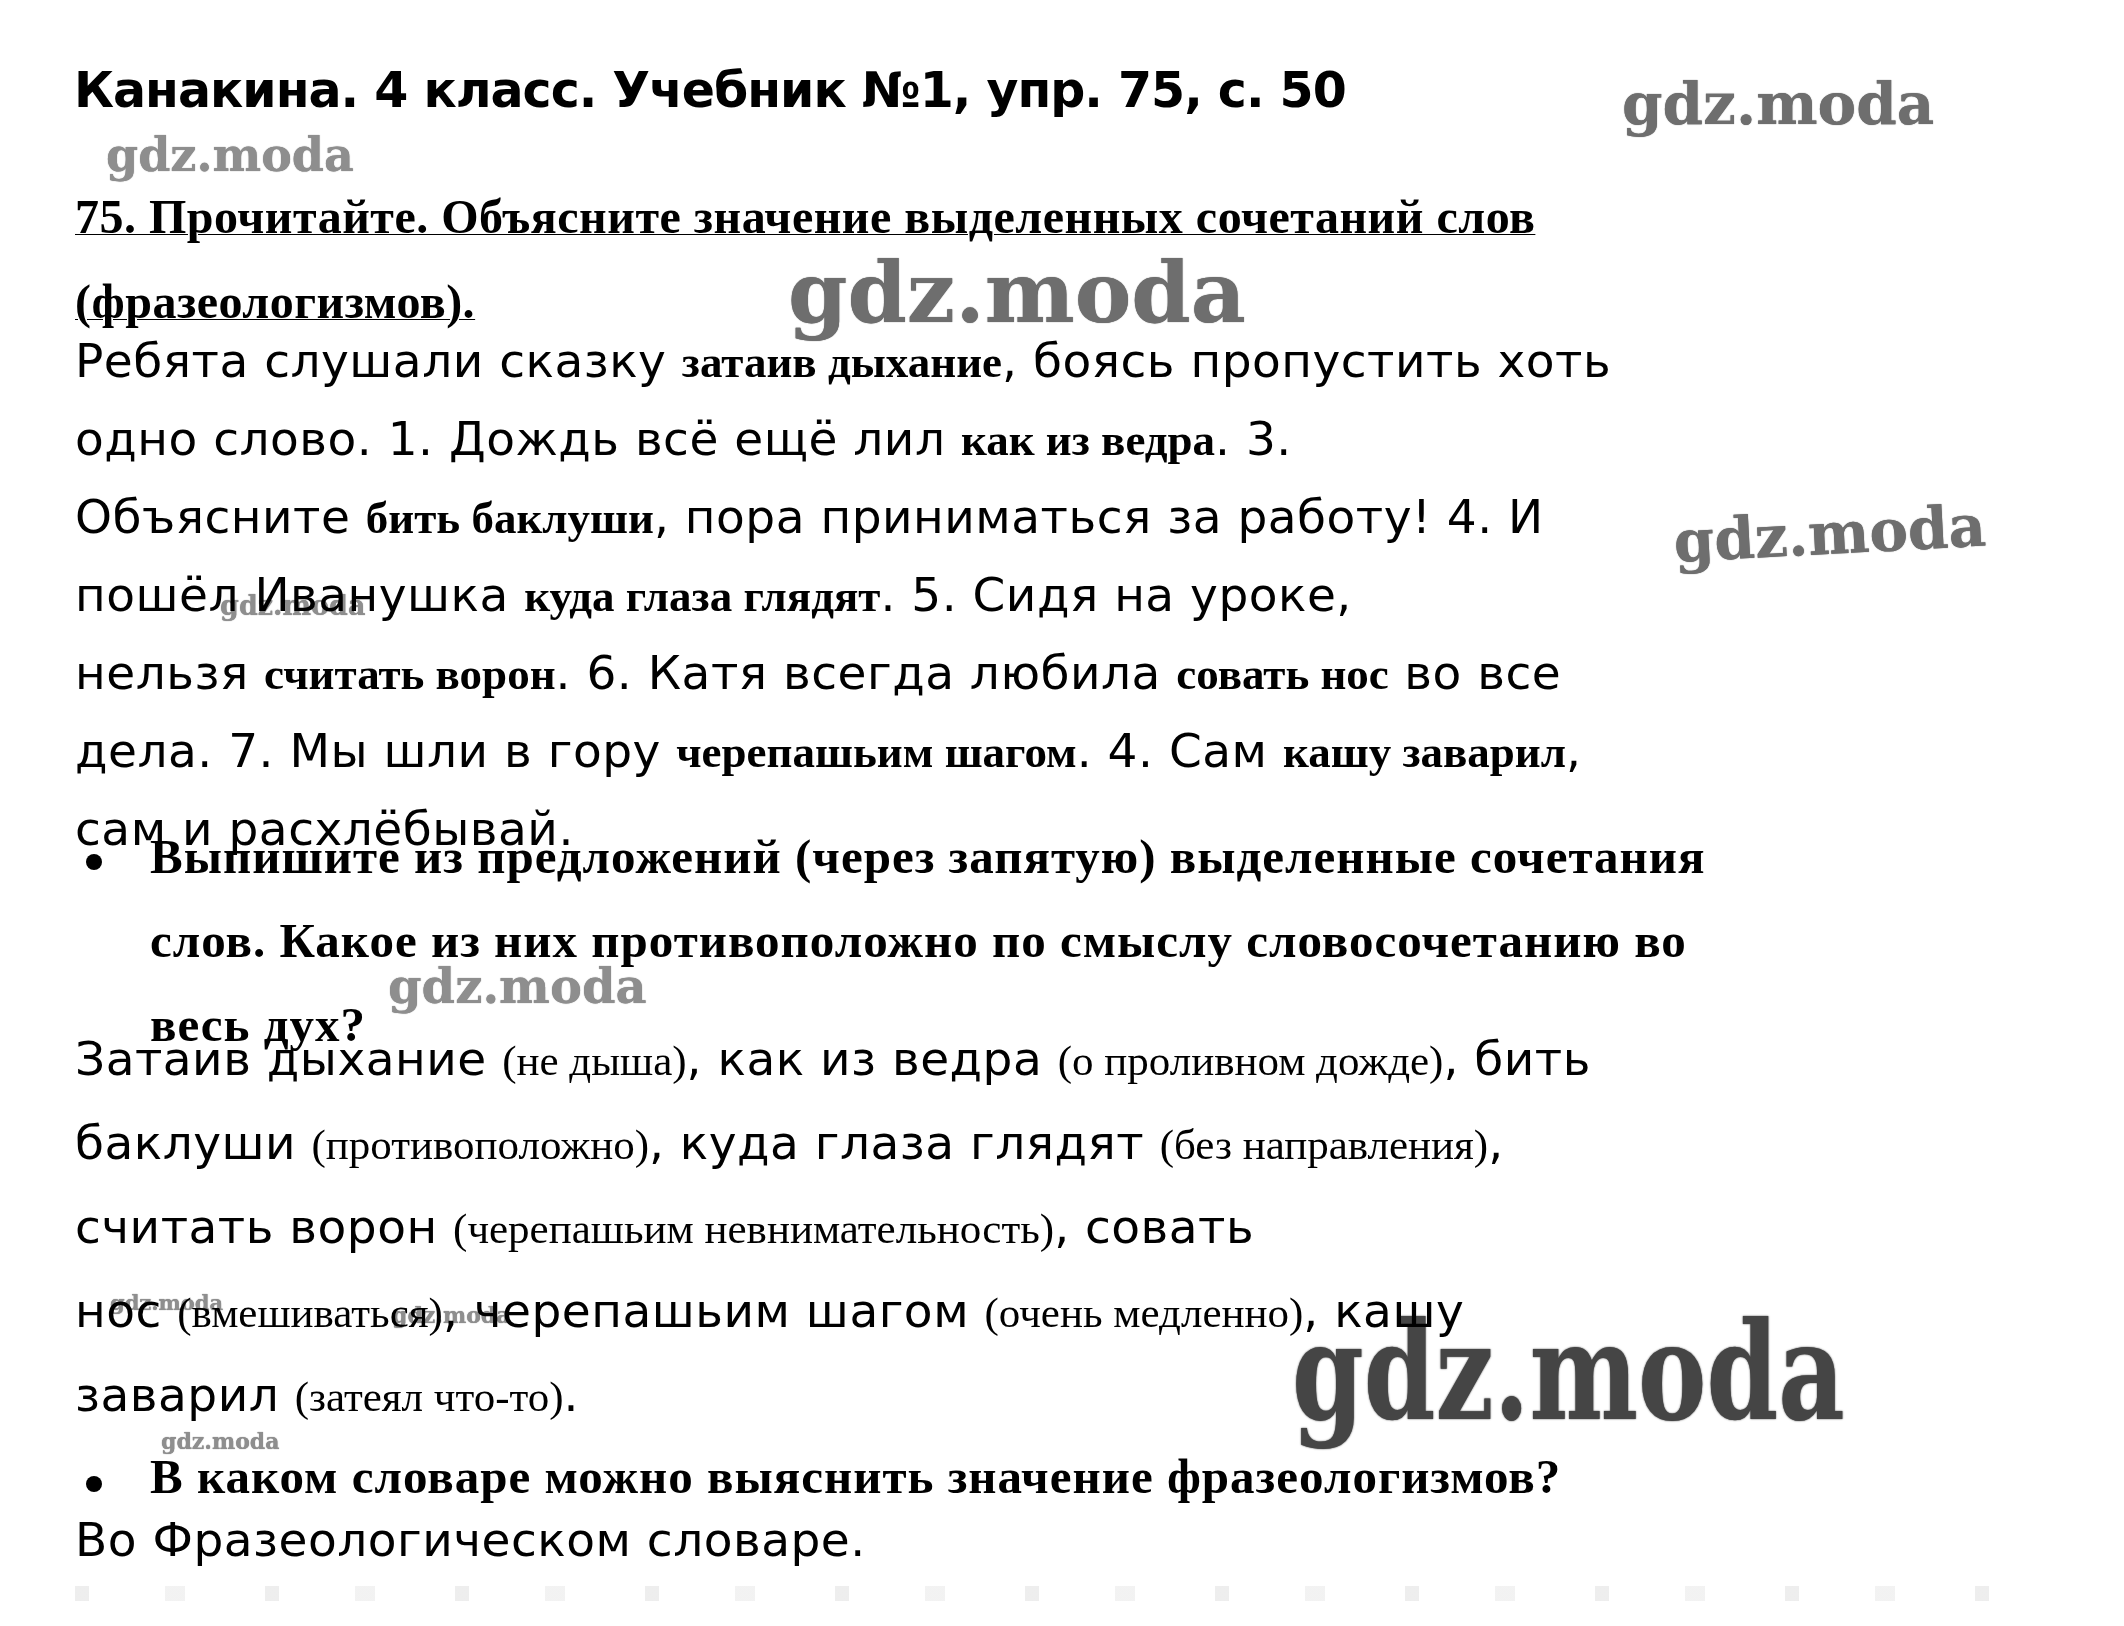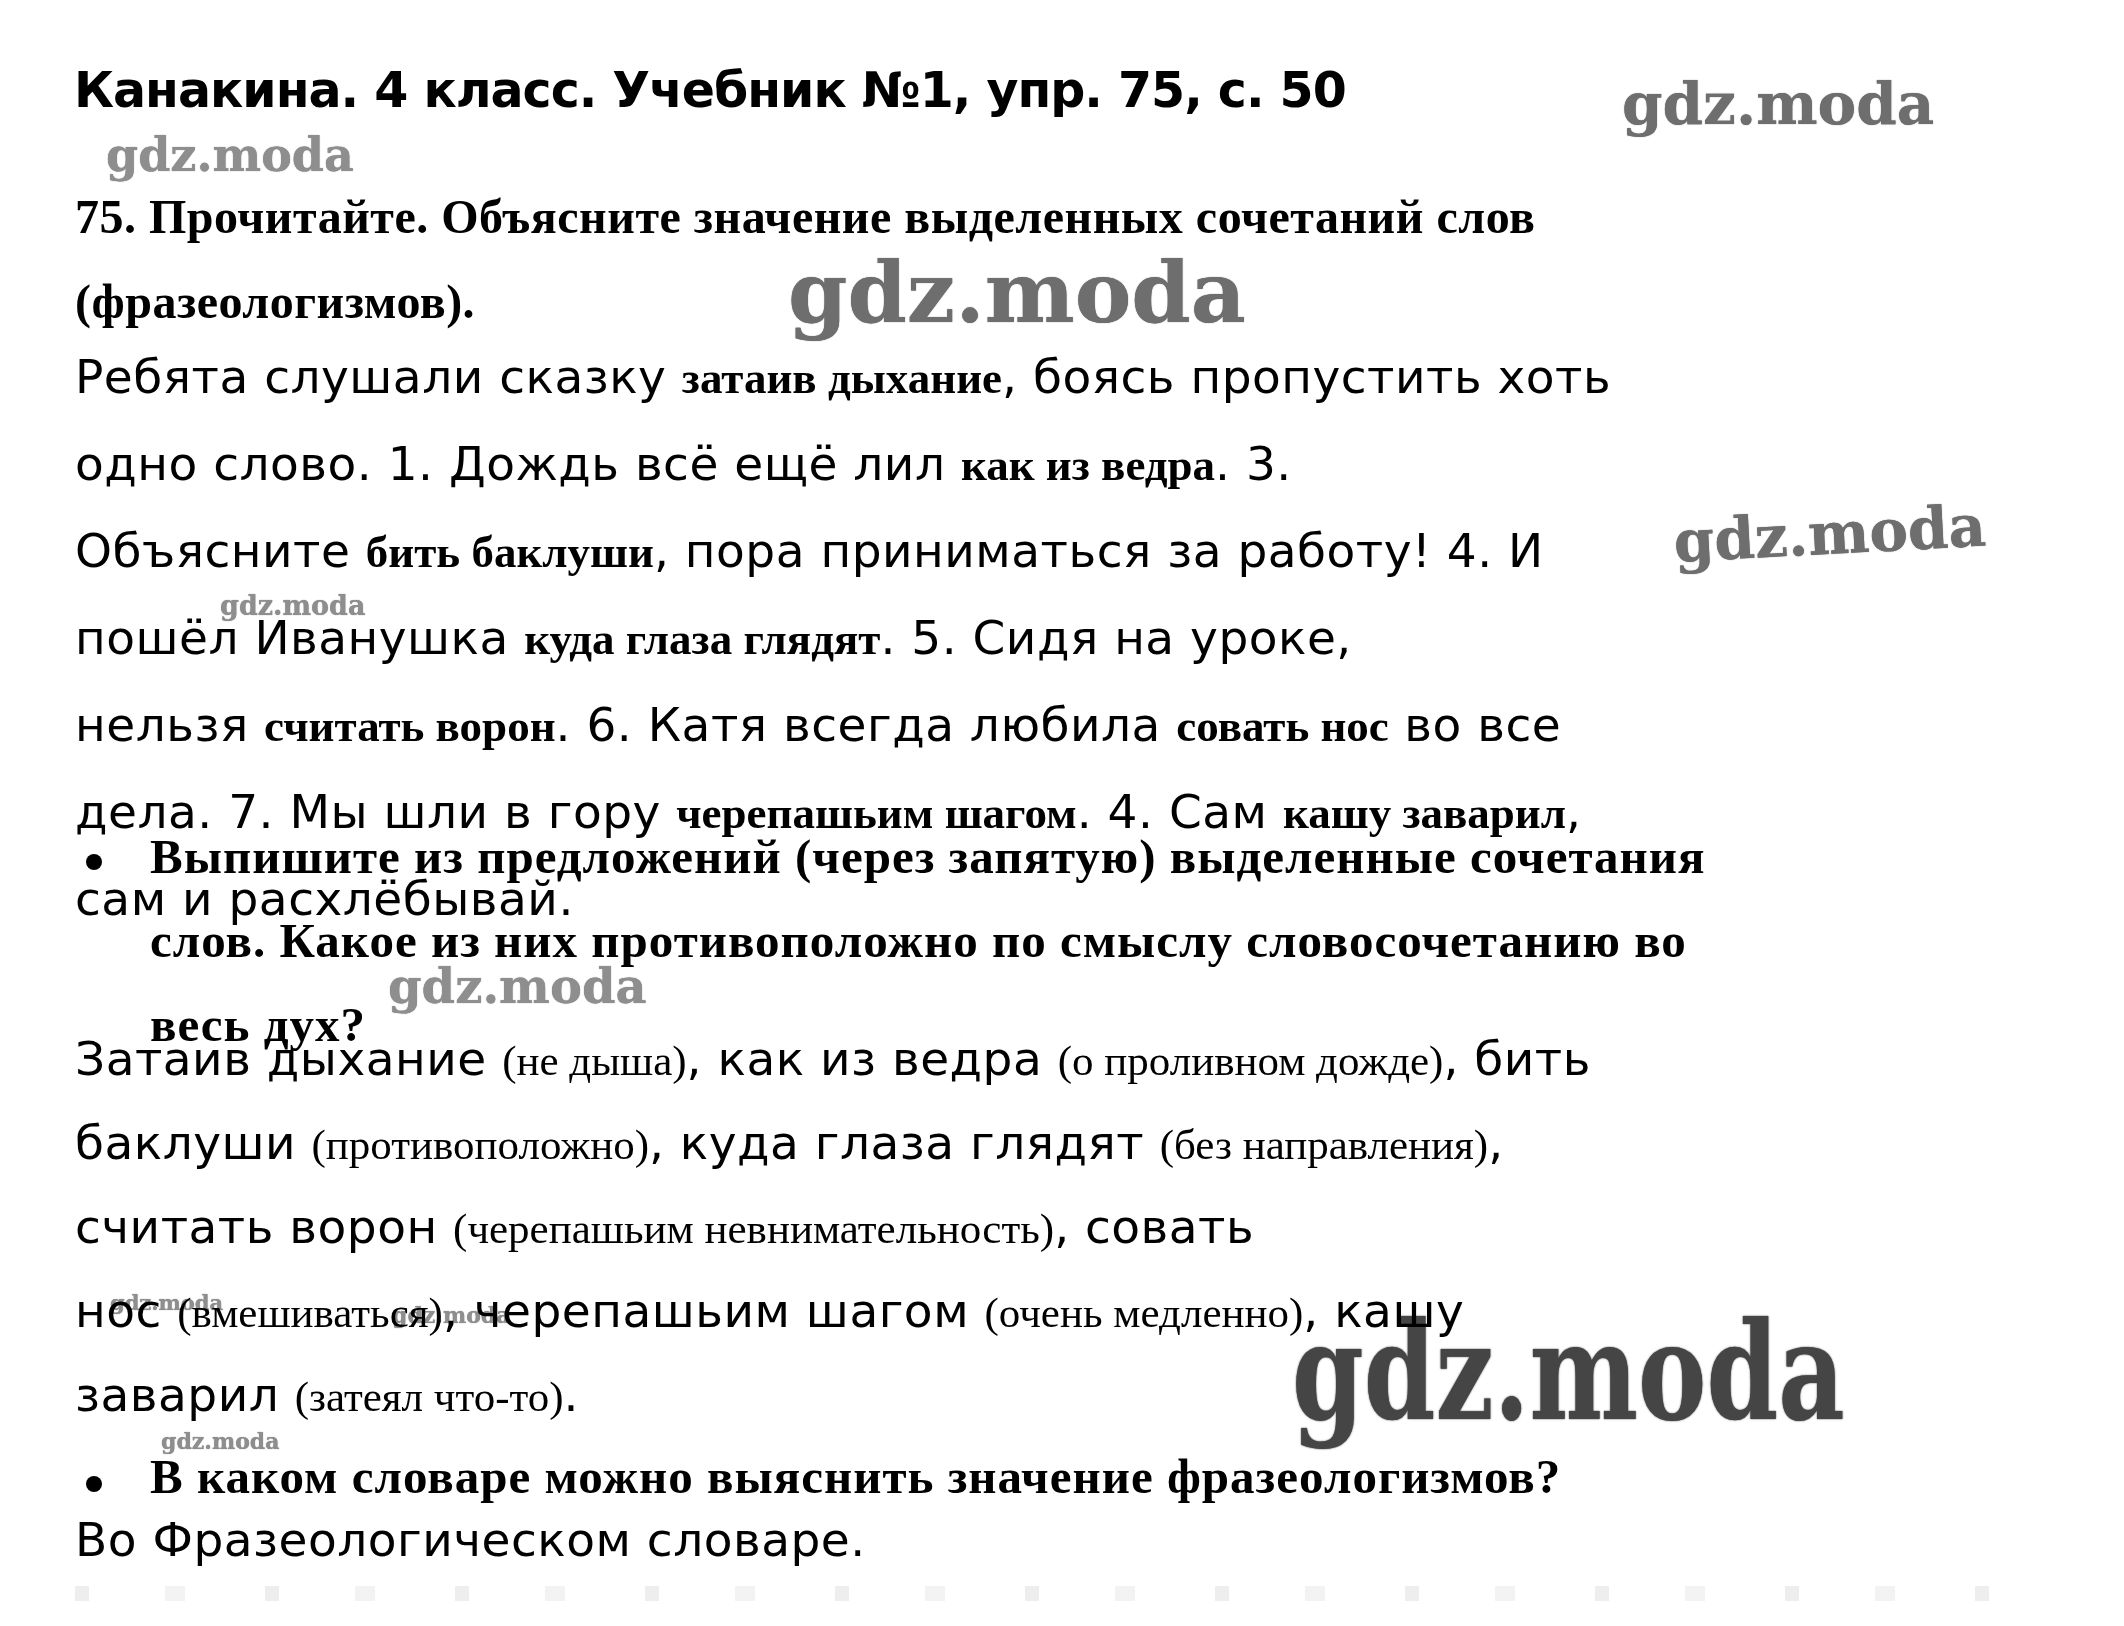--- a/index.html
+++ b/index.html
@@ -23,26 +23,26 @@
   }
   .seg-par{
     font-family:"Liberation Serif",serif;
     font-size:43px;color:#000;
   }
   #header-title{
     left:74px;top:62px;
     font-family:"DejaVu Sans",sans-serif;
     font-weight:bold;font-size:49px;letter-spacing:-1px;
   }
-  #task-block{left:75px;top:180px;}
+  #task-block{left:75px;top:180px;text-decoration:underline;}
   #task-block .tl{line-height:74px;}
   #task-block .seg-bs{font-size:48px;letter-spacing:0.5px;}
 
   #main-block{left:75px;top:327px;}
-  #main-block .tl{line-height:52px;margin-top:24px;}
+  #main-block .tl{line-height:67px;}
 
   #question1-block{left:150px;top:820px;}
   #question1-block .tl{line-height:73px;}
   #question1-block .seg-bs{font-size:49px;letter-spacing:1px;}
 
   #answer1-block{left:75px;top:1022px;}
   #answer1-block .tl{line-height:73px;}
 
   #followup-line{left:75px;top:1386px;}
   #question2-line{left:150px;top:1448px;}

